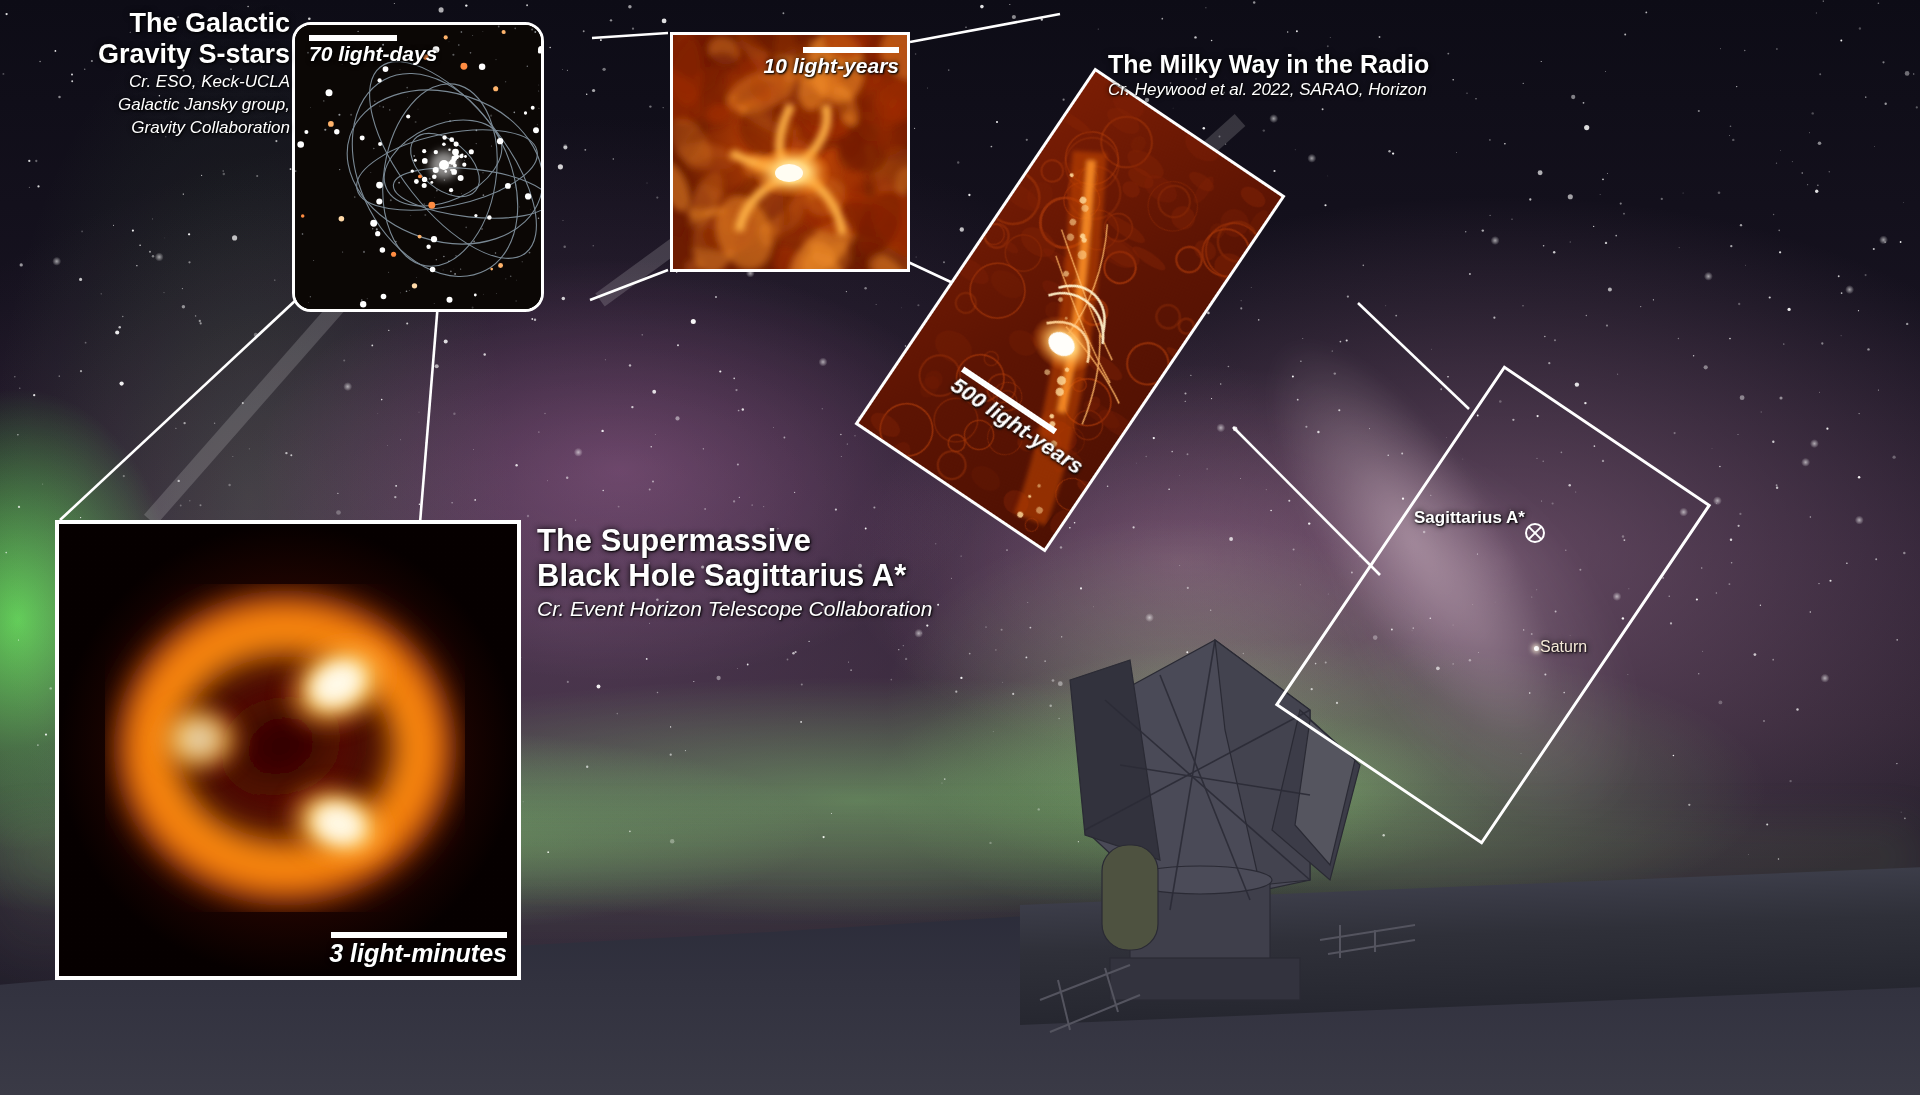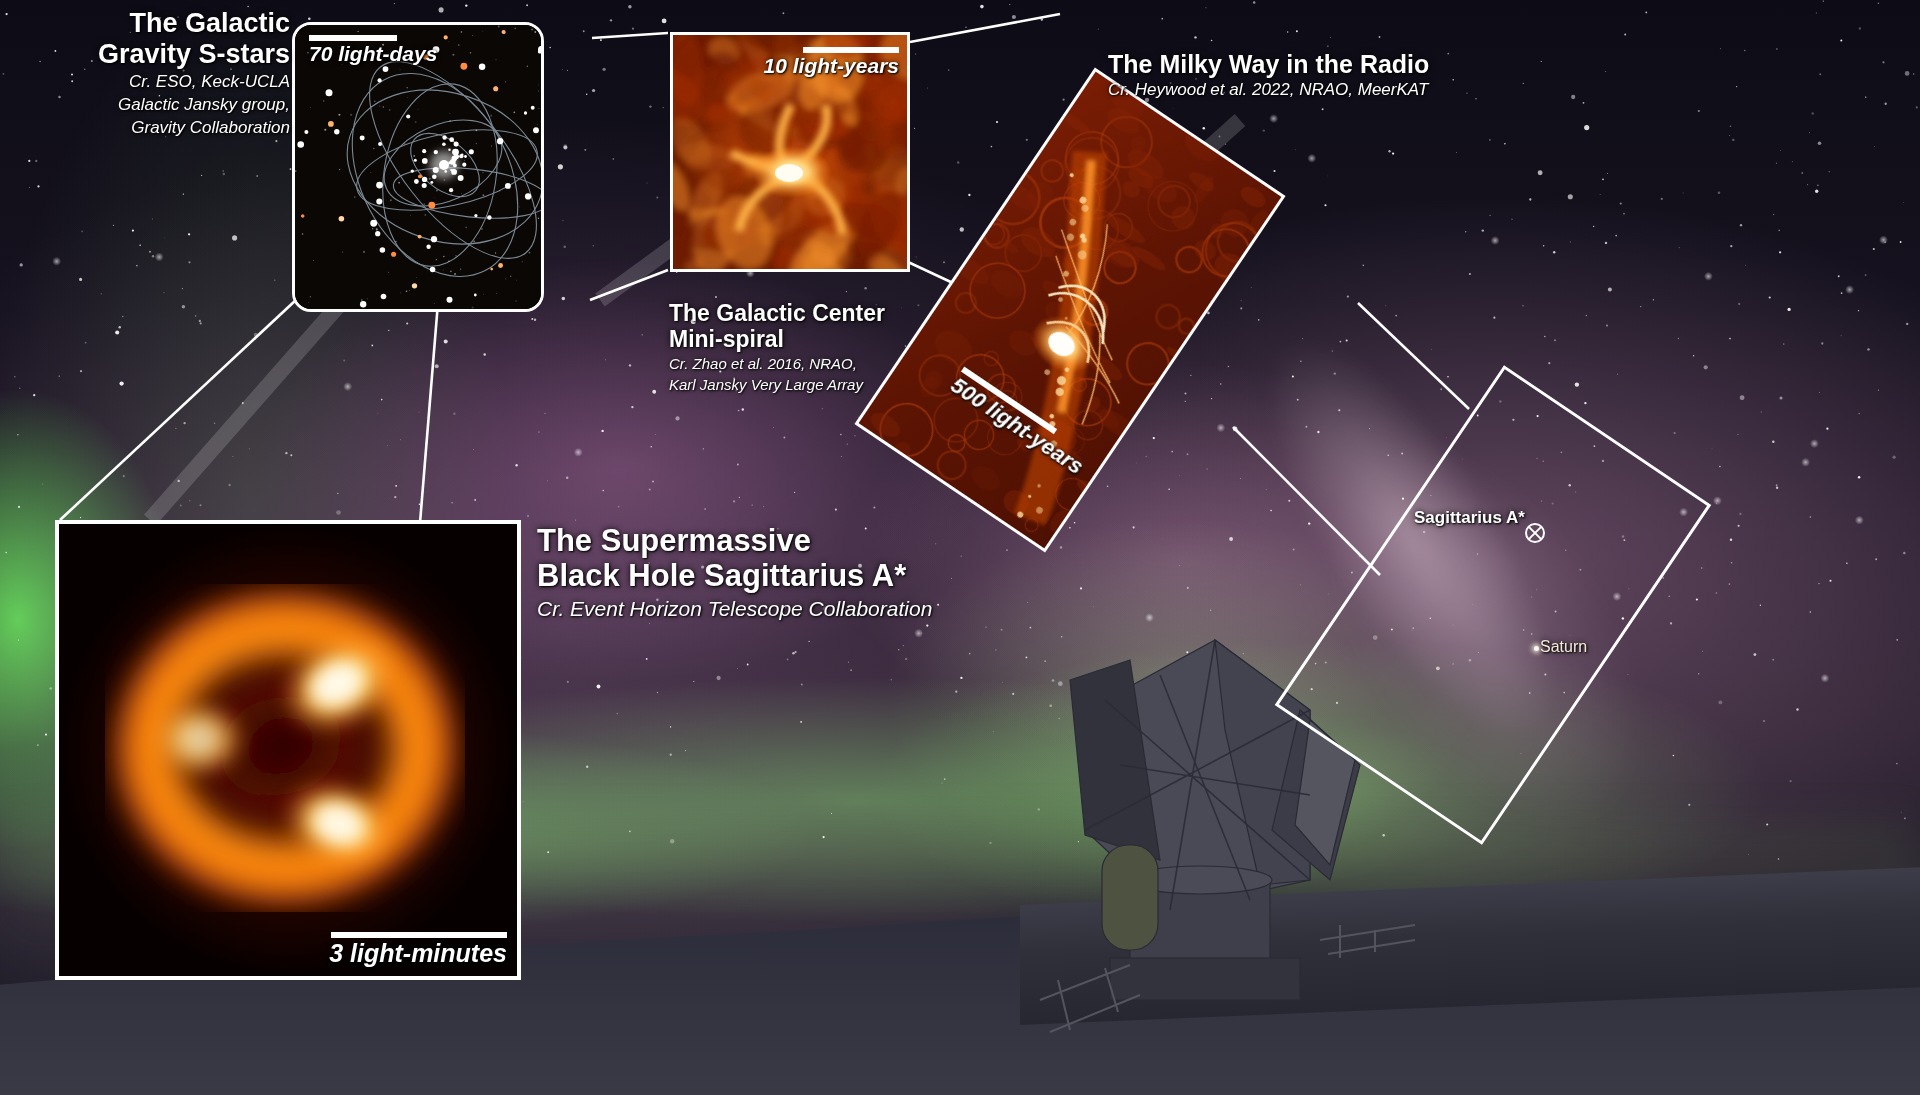--- a/index.html
+++ b/index.html
@@ -1712,30 +1712,24 @@
   <div class="lbl" id="lbl-saturn">Saturn</div>
 
   <div class="lbl" id="lbl-sstars">
     <div class="t">The Galactic</div>
     <div class="t">Gravity S-stars</div>
     <div class="c">Cr. ESO, Keck-UCLA</div>
     <div class="c">Galactic Jansky group,</div>
     <div class="c">Gravity Collaboration</div>
   </div>
 
-  <div class="lbl" id="lbl-minispiral">
-    <div class="t">The Galactic Center</div>
-    <div class="t">Mini-spiral</div>
-    <div class="c">Cr. Zhao et al. 2016, NRAO,</div>
-    <div class="c">Karl Jansky Very Large Array</div>
-  </div>
 
   <div class="lbl" id="lbl-radio">
     <div class="t">The Milky Way in the Radio</div>
-    <div class="c">Cr. Heywood et al. 2022, NRAO, MeerKAT</div>
+    <div class="c">Cr. Heywood et al. 2022, SARAO, Horizon</div>
   </div>
 
   <div class="lbl" id="lbl-eht">
     <div class="t">The Supermassive</div>
     <div class="t">Black Hole Sagittarius A*</div>
     <div class="c">Cr. Event Horizon Telescope Collaboration</div>
   </div>
 
 
 </div>

